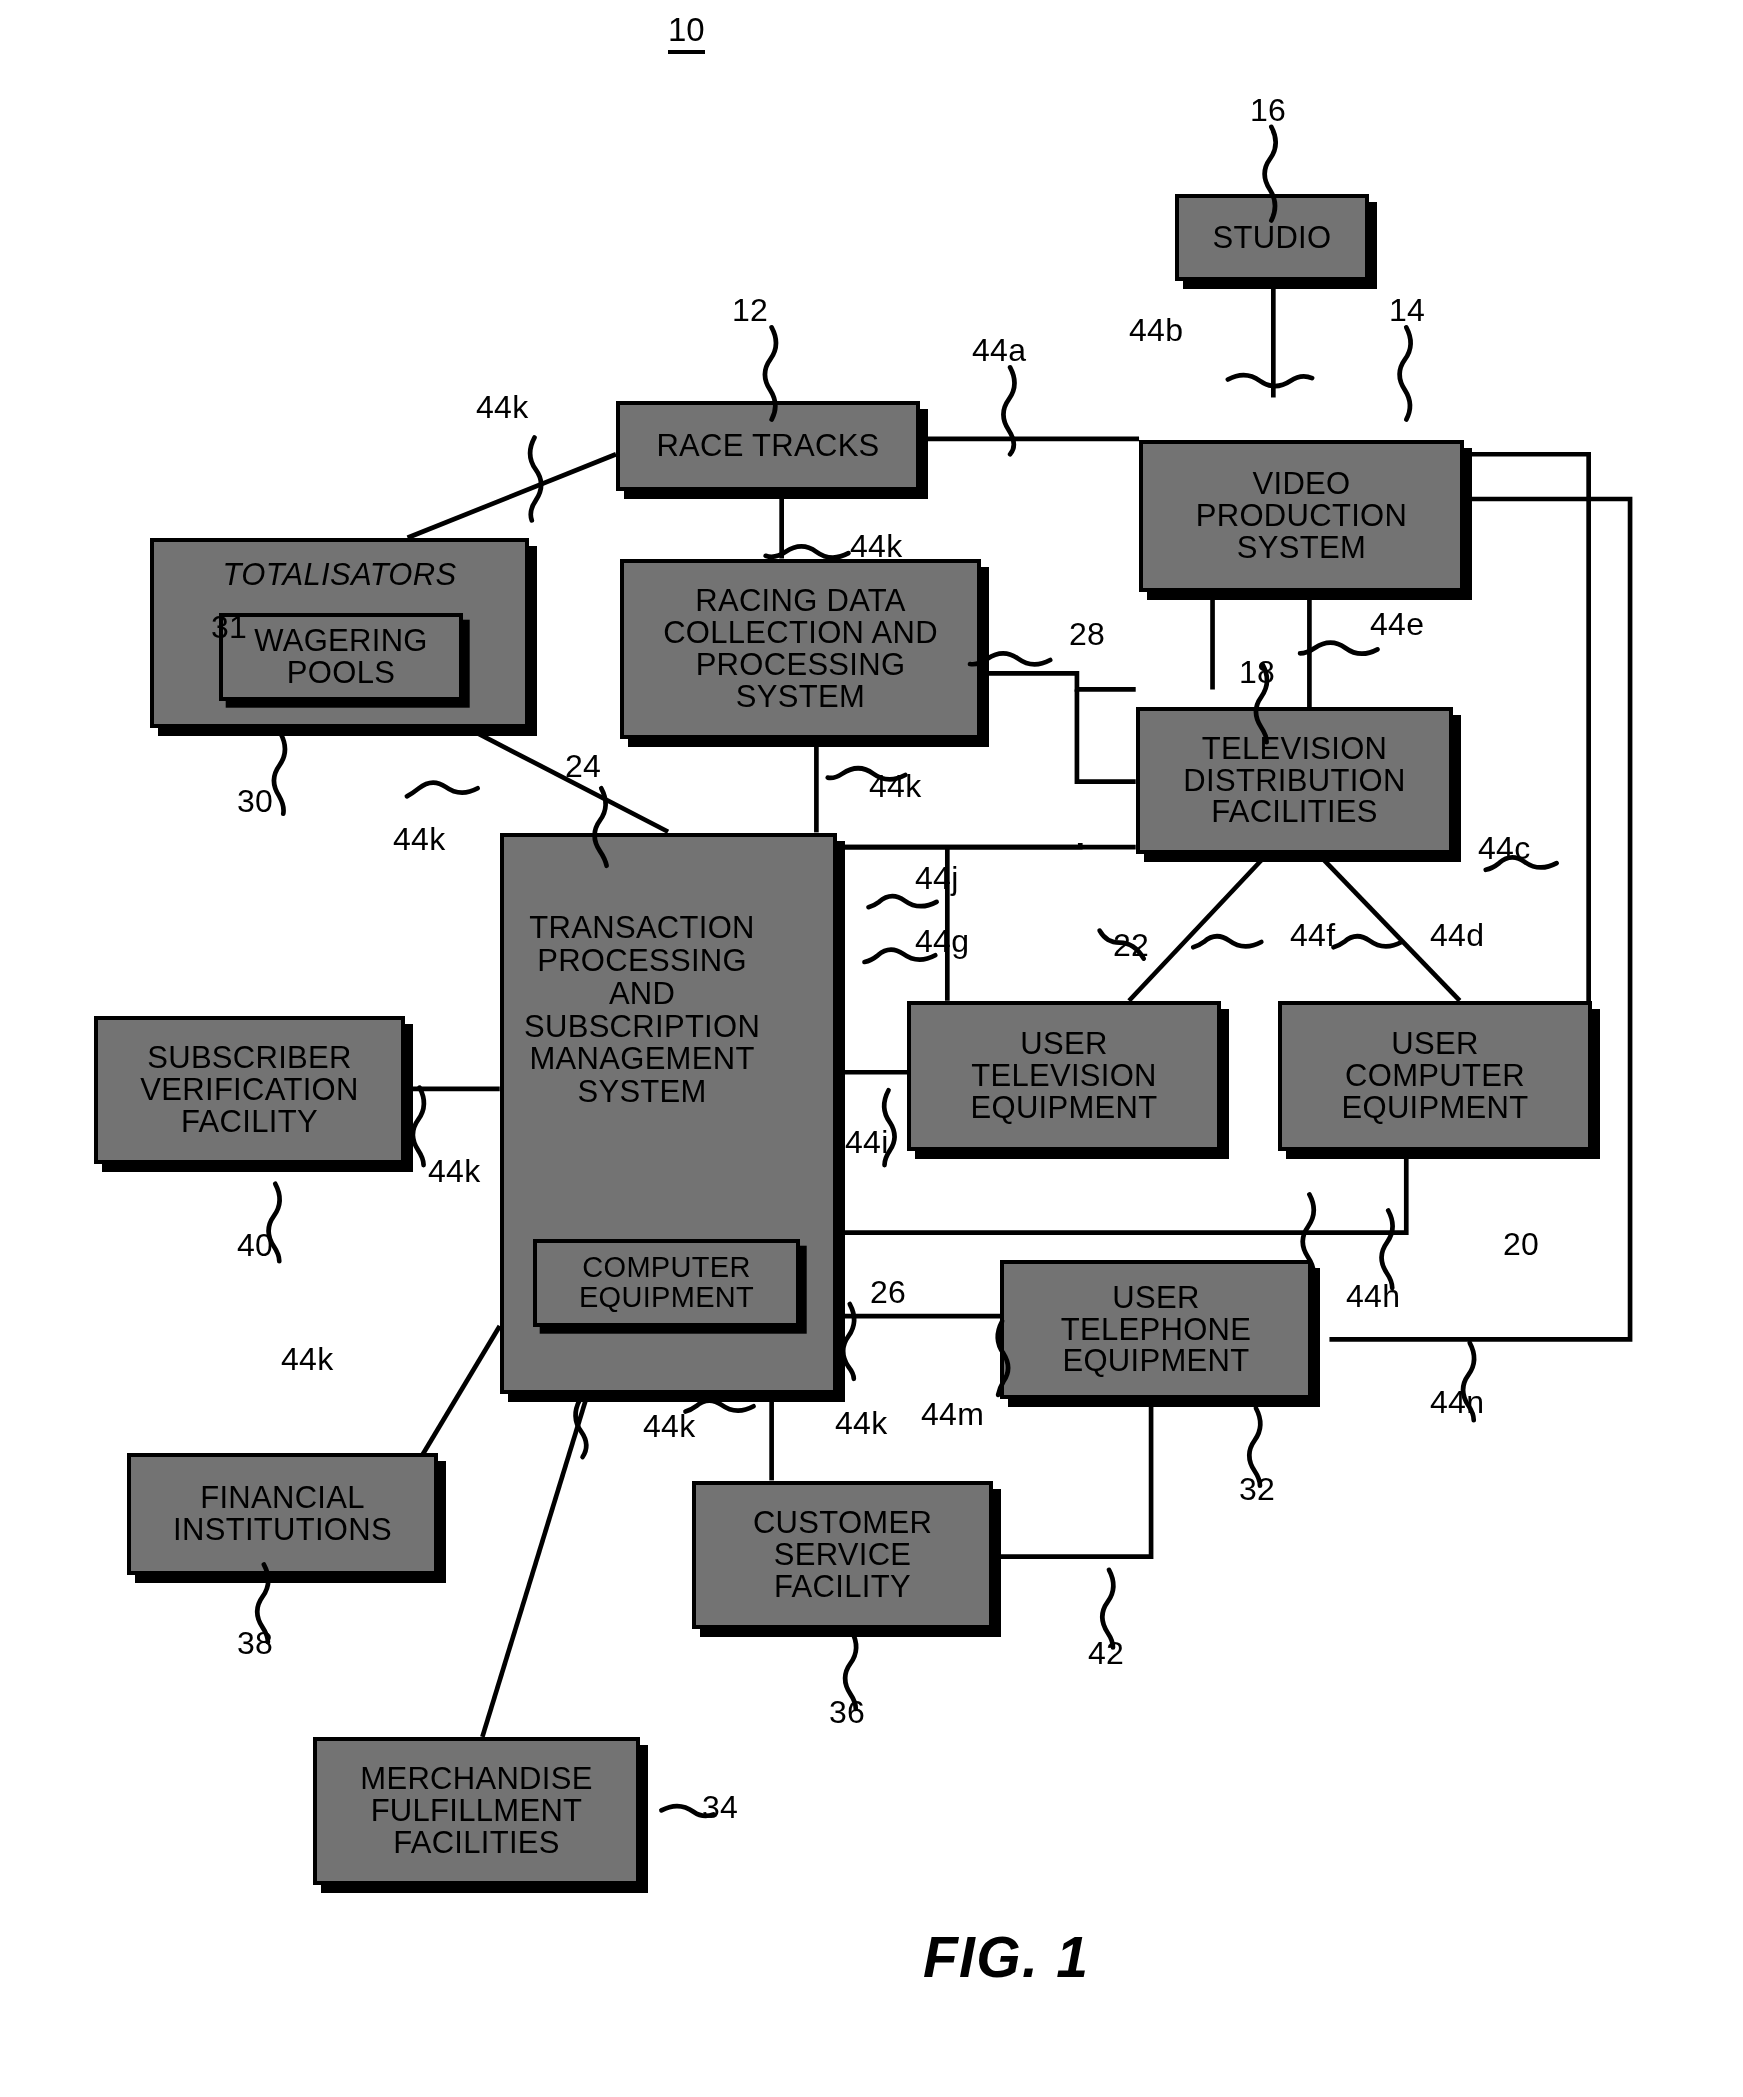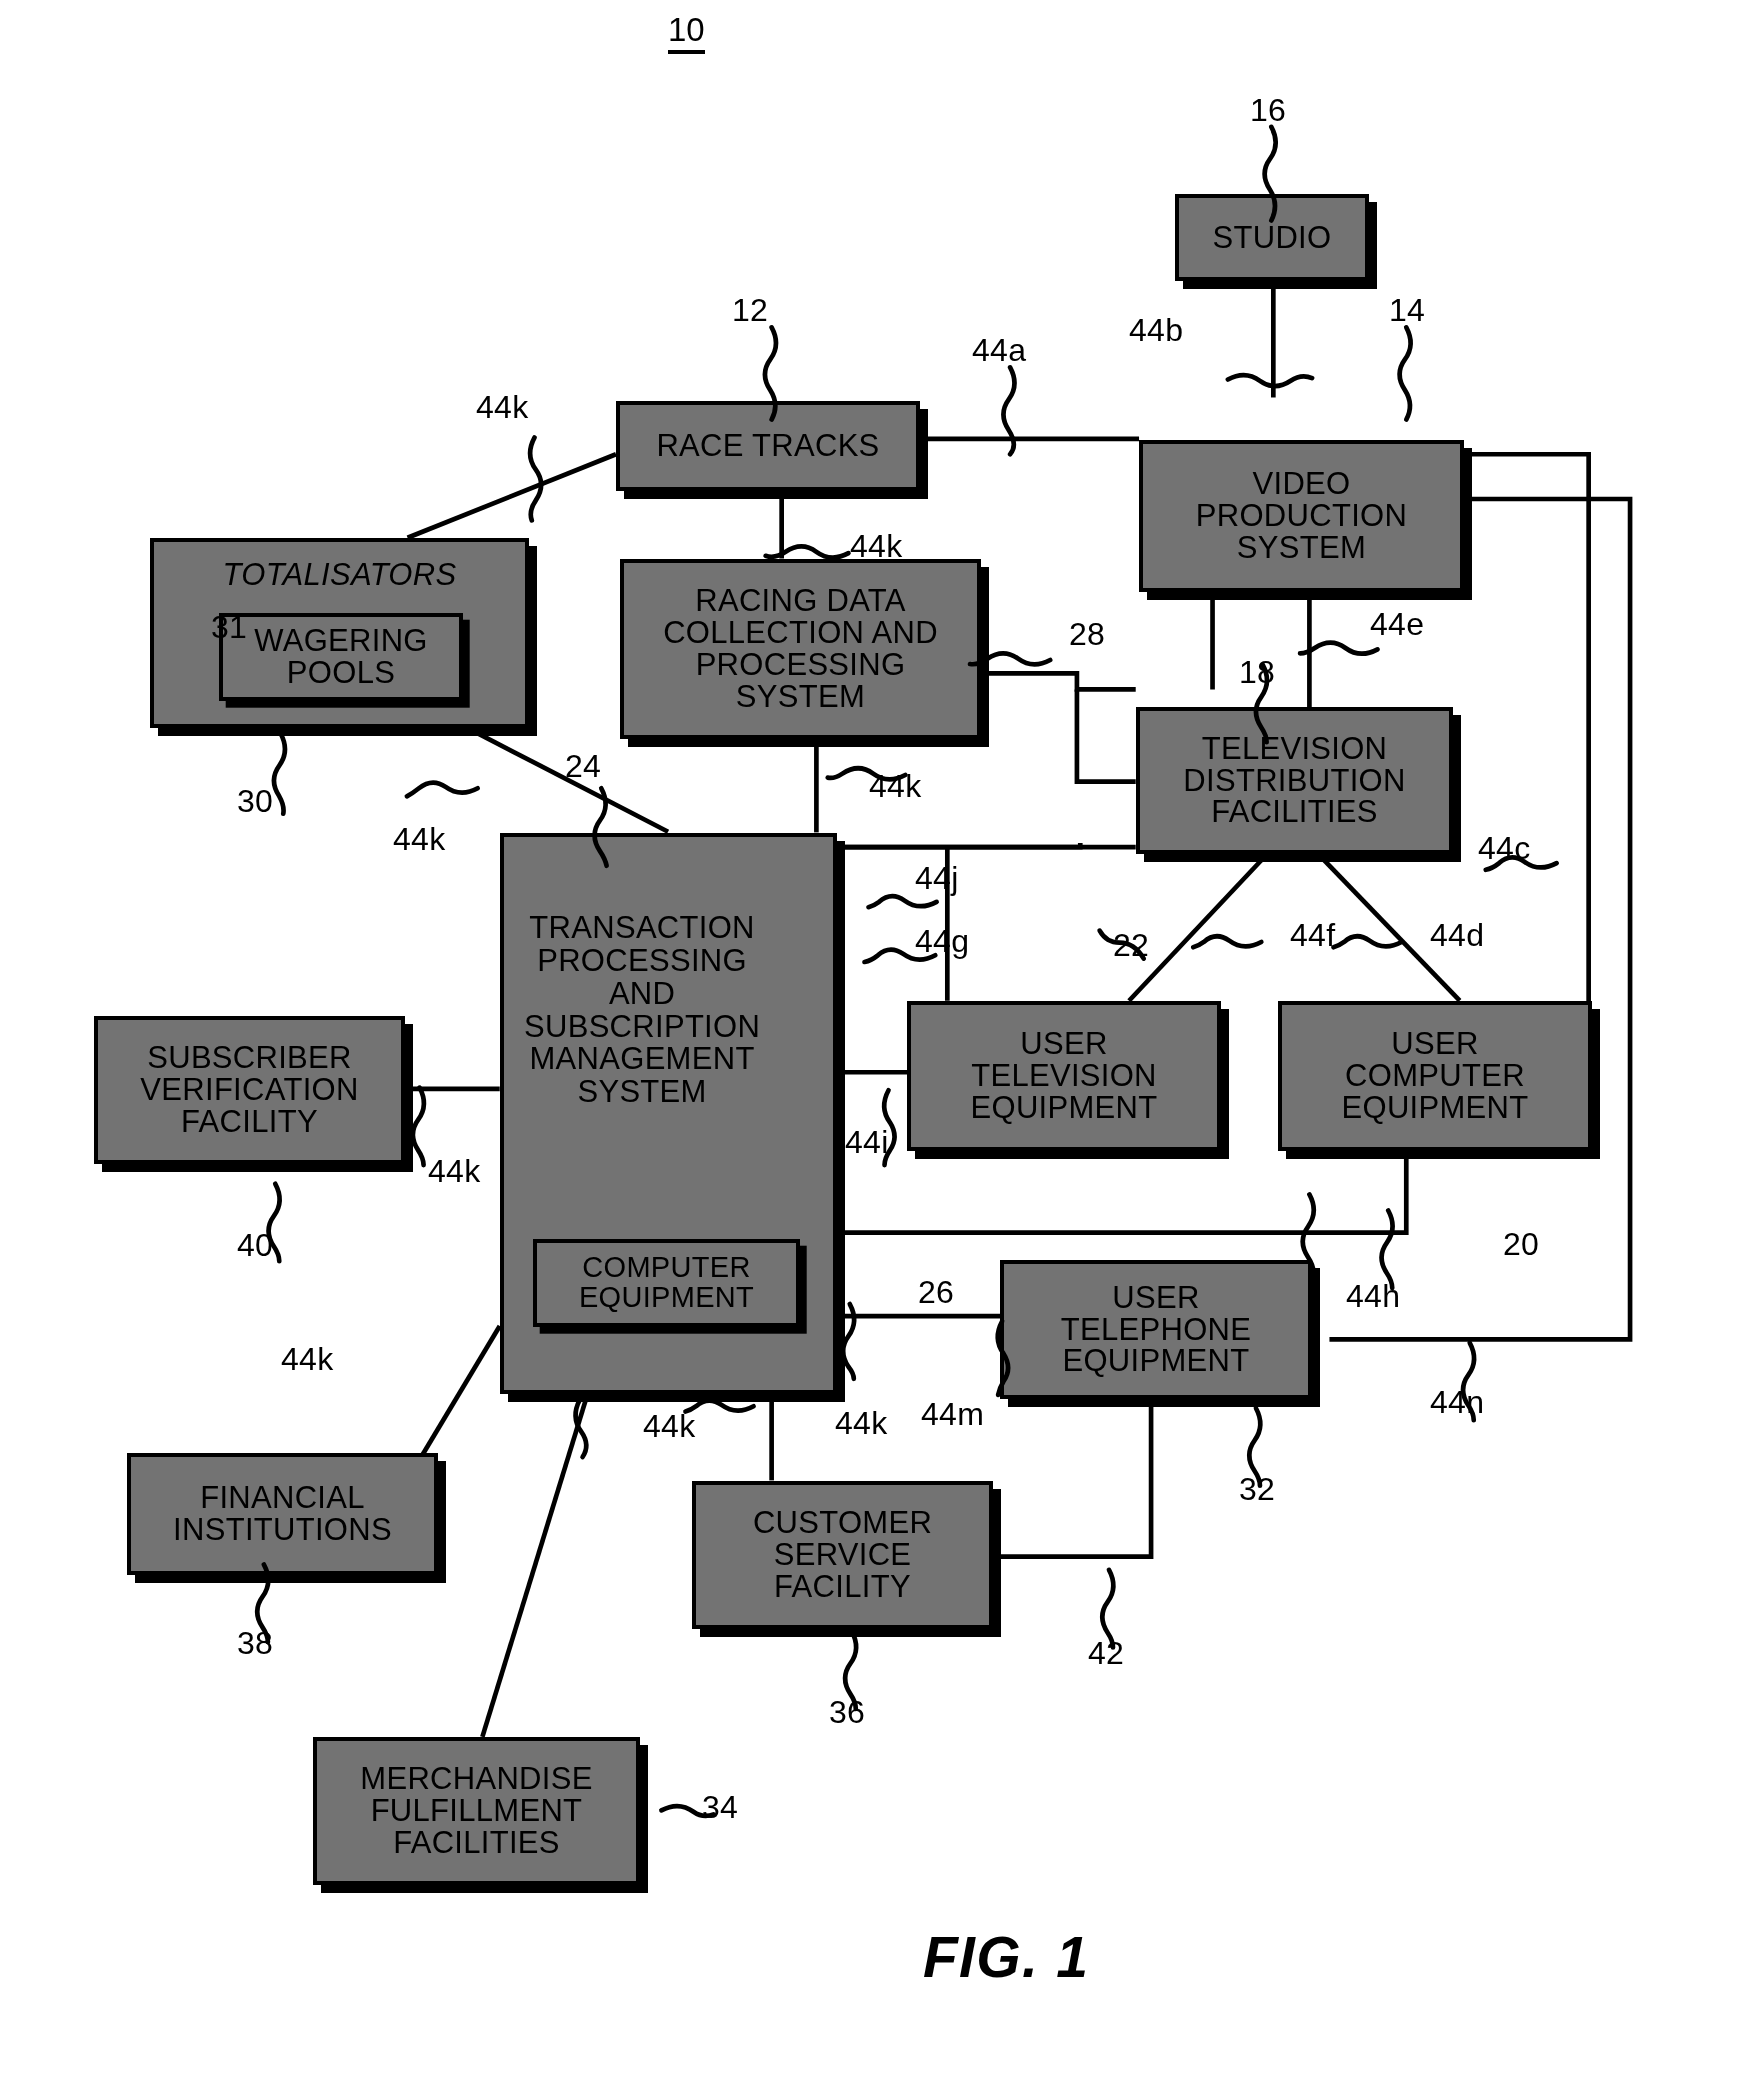--- a/index.html
+++ b/index.html
@@ -297,21 +297,21 @@
   <div class="ref" style="left:915px; top:925px;">44g</div>
   <div class="ref" style="left:1113px; top:929px;">22</div>
   <div class="ref" style="left:1290px; top:919px;">44f</div>
   <div class="ref" style="left:1430px; top:919px;">44d</div>
   <div class="ref" style="left:1478px; top:832px;">44c</div>
   <div class="ref" style="left:845px; top:1126px;">44i</div>
   <div class="ref" style="left:428px; top:1155px;">44k</div>
   <div class="ref" style="left:237px; top:1229px;">40</div>
   <div class="ref" style="left:1503px; top:1228px;">20</div>
   <div class="ref" style="left:1346px; top:1280px;">44h</div>
-  <div class="ref" style="left:870px; top:1276px;margin-left:48px;">26</div>
+  <div class="ref" style="left:870px; top:1276px;">26</div>
   <div class="ref" style="left:1430px; top:1386px;">44n</div>
   <div class="ref" style="left:643px; top:1410px;">44k</div>
   <div class="ref" style="left:835px; top:1407px;">44k</div>
   <div class="ref" style="left:281px; top:1343px;">44k</div>
   <div class="ref" style="left:921px; top:1398px;">44m</div>
   <div class="ref" style="left:1239px; top:1473px;">32</div>
   <div class="ref" style="left:237px; top:1627px;">38</div>
   <div class="ref" style="left:1088px; top:1637px;">42</div>
   <div class="ref" style="left:829px; top:1696px;">36</div>
   <div class="ref" style="left:702px; top:1791px;">34</div>

